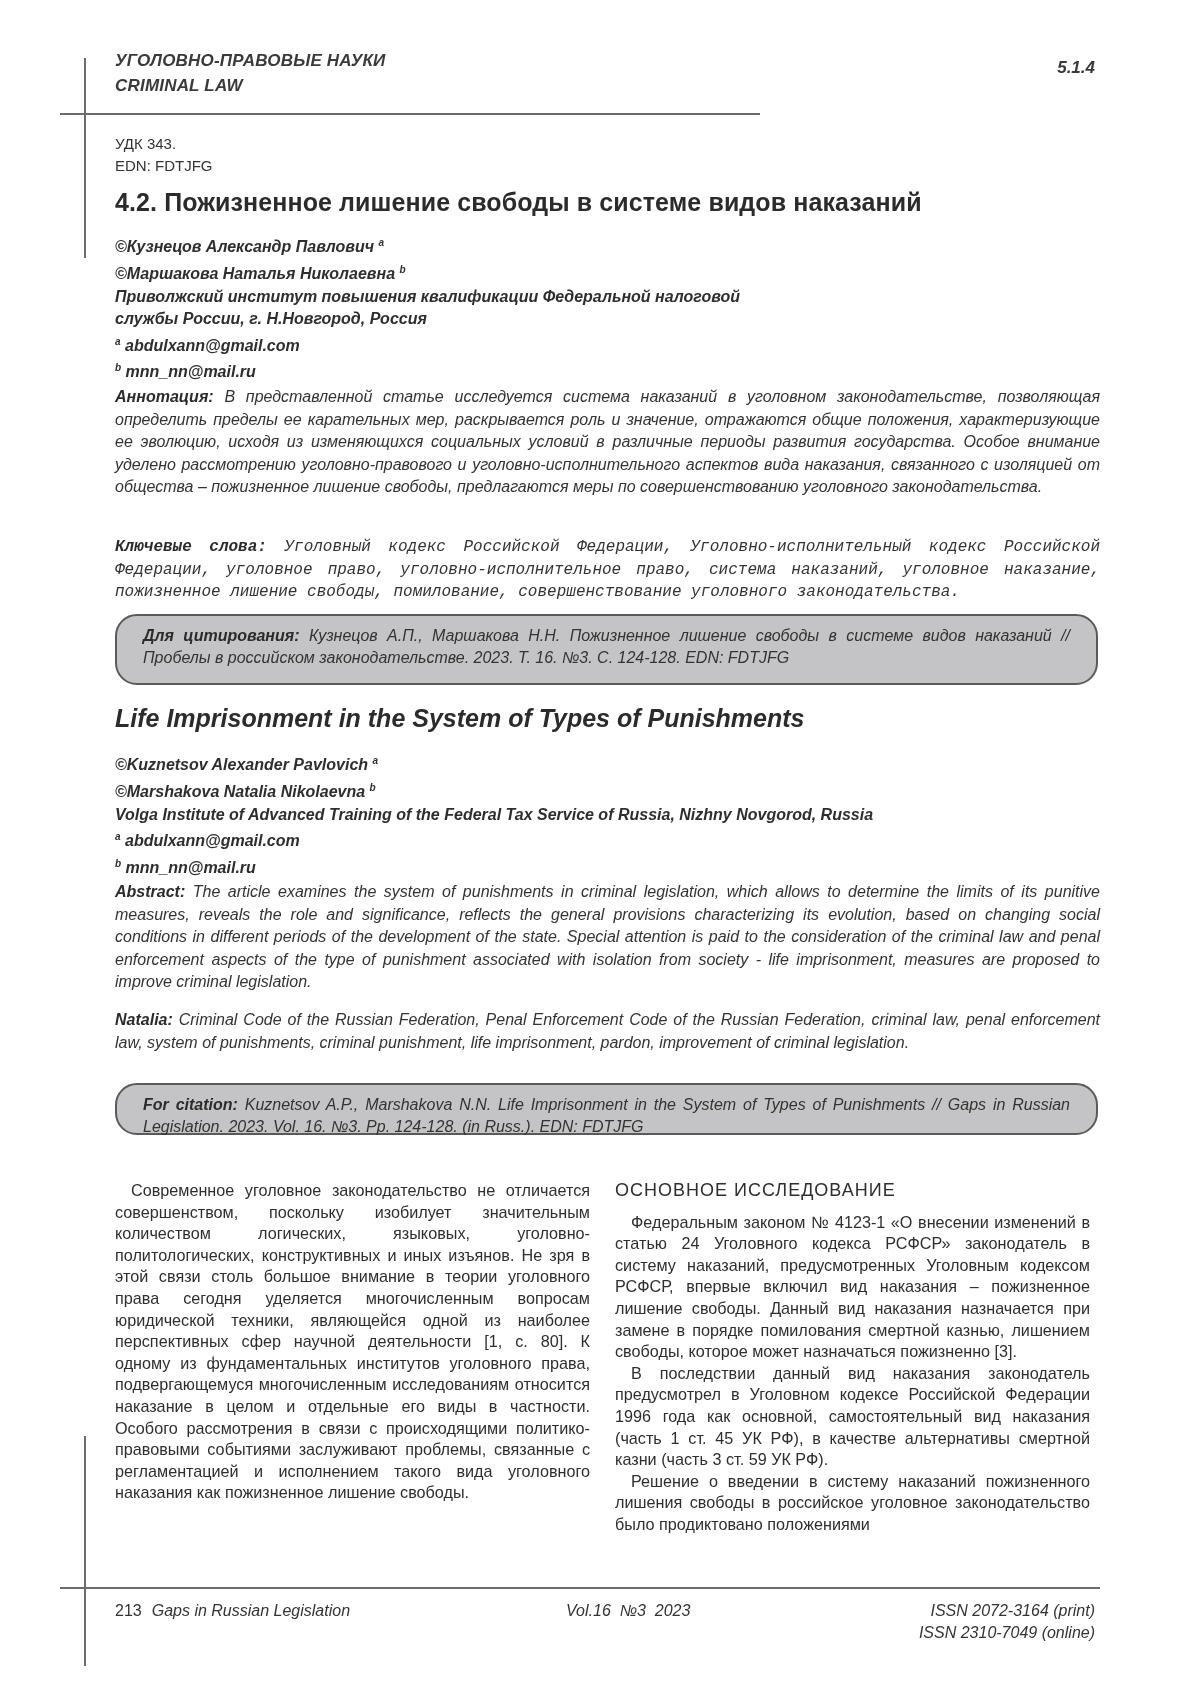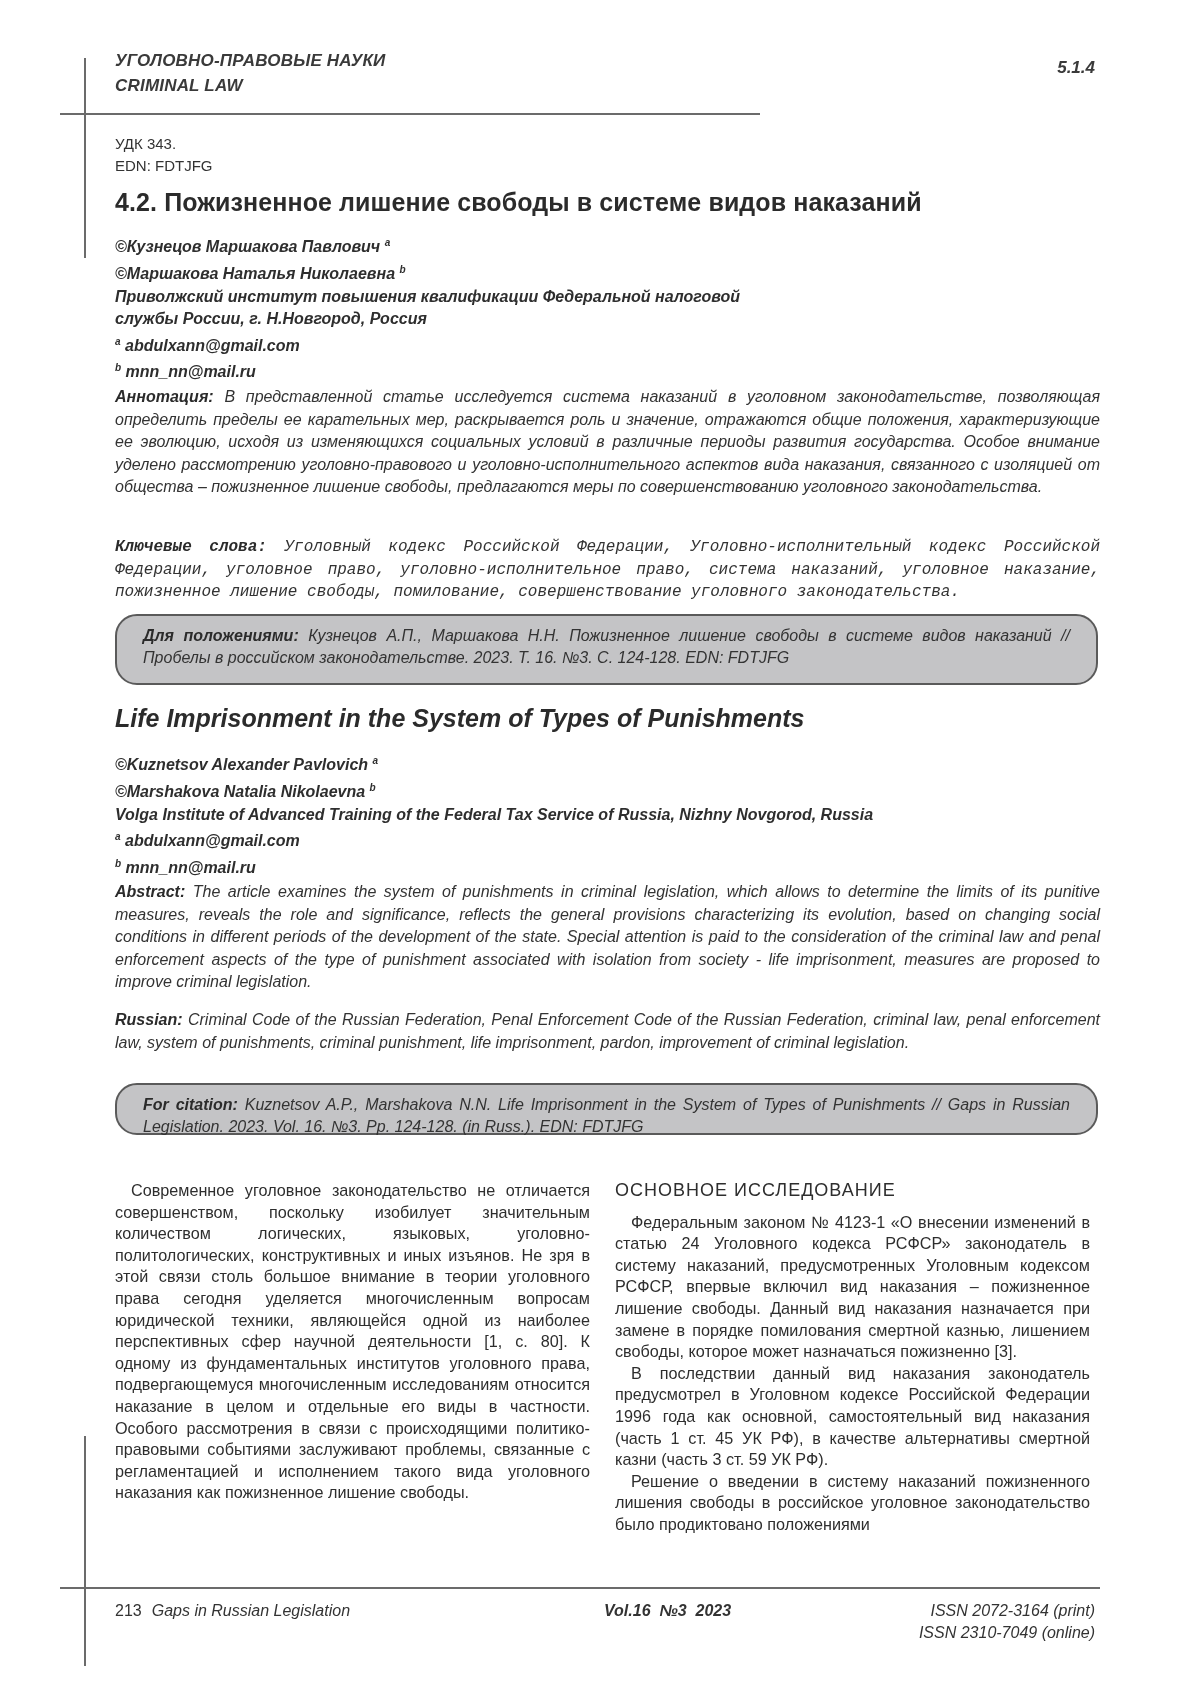--- a/index.html
+++ b/index.html
@@ -53,73 +53,73 @@
 <div class="hdr-code">5.1.4</div>
 
 <div class="udk">
   <div>УДК 343.</div>
   <div>EDN: FDTJFG</div>
 </div>
 
 <div class="title-ru">4.2. Пожизненное лишение свободы в системе видов наказаний</div>
 
 <div class="authors" style="top:232px;">
-  <div><span>©Кузнецов Маршакова Павлович</span> <sup>a</sup></div>
+  <div><span>©Кузнецов Александр Павлович</span> <sup>a</sup></div>
   <div><span>©Маршакова Наталья Николаевна</span> <sup>b</sup></div>
   <div>Приволжский институт повышения квалификации Федеральной налоговой</div>
   <div>службы России, г. Н.Новгород, Россия</div>
   <div><sup>a</sup> <span>abdulxann@gmail.com</span></div>
   <div><sup>b</sup> <span>mnn_nn@mail.ru</span></div>
 </div>
 
 <div class="para" style="top:386px;">
   <b>Аннотация:</b><span> В представленной статье исследуется система наказаний в уголовном законодательстве, позволяющая определить пределы ее карательных мер, раскрывается роль и значение, отражаются общие положения, характеризующие ее эволюцию, исходя из изменяющихся социальных условий в различные периоды развития государства. Особое внимание уделено рассмотрению уголовно-правового и уголовно-исполнительного аспектов вида наказания, связанного с изоляцией от общества – пожизненное лишение свободы, предлагаются меры по совершенствованию уголовного законодательства.</span>
 </div>
 
 <div class="para" style="top:536px;font-family:Liberation Mono, monospace;">
   <b>Ключевые слова:</b><span> Уголовный кодекс Российской Федерации, Уголовно-исполнительный кодекс Российской Федерации, уголовное право, уголовно-исполнительное право, система наказаний, уголовное наказание, пожизненное лишение свободы, помилование, совершенствование уголовного законодательства.</span>
 </div>
 
 <div class="cite-box" style="top:614px;height:71px;">
-  <b>Для положениями:</b><span> Кузнецов А.П., Маршакова Н.Н. Пожизненное лишение свободы в системе видов наказаний // Пробелы в российском законодательстве. 2023. Т. 16. №3. С. 124-128. EDN: FDTJFG</span>
+  <b>Для цитирования:</b><span> Кузнецов А.П., Маршакова Н.Н. Пожизненное лишение свободы в системе видов наказаний // Пробелы в российском законодательстве. 2023. Т. 16. №3. С. 124-128. EDN: FDTJFG</span>
 </div>
 
 <div class="title-en">Life Imprisonment in the System of Types of Punishments</div>
 
 <div class="authors" style="top:750px;">
   <div><span>©Kuznetsov Alexander Pavlovich</span> <sup>a</sup></div>
   <div><span>©Marshakova Natalia Nikolaevna</span> <sup>b</sup></div>
   <div>Volga Institute of Advanced Training of the Federal Tax Service of Russia, Nizhny Novgorod, Russia</div>
   <div><sup>a</sup> <span>abdulxann@gmail.com</span></div>
   <div><sup>b</sup> <span>mnn_nn@mail.ru</span></div>
 </div>
 
 <div class="para" style="top:881px;">
   <b>Abstract:</b><span> The article examines the system of punishments in criminal legislation, which allows to determine the limits of its punitive measures, reveals the role and significance, reflects the general provisions characterizing its evolution, based on changing social conditions in different periods of the development of the state. Special attention is paid to the consideration of the criminal law and penal enforcement aspects of the type of punishment associated with isolation from society - life imprisonment, measures are proposed to improve criminal legislation.</span>
 </div>
 
 <div class="para" style="top:1009px;">
-  <b>Russian:</b><span> Criminal Code of the Russian Federation, Penal Enforcement Code of the Russian Federation, criminal law, penal enforcement law, system of punishments, criminal punishment, life imprisonment, pardon, improvement of criminal legislation.</span>
+  <b>Natalia:</b><span> Criminal Code of the Russian Federation, Penal Enforcement Code of the Russian Federation, criminal law, penal enforcement law, system of punishments, criminal punishment, life imprisonment, pardon, improvement of criminal legislation.</span>
 </div>
 
 <div class="cite-box" style="top:1083px;height:52px;">
   <b>For citation:</b><span> Kuznetsov A.P., Marshakova N.N. Life Imprisonment in the System of Types of Punishments // Gaps in Russian Legislation. 2023. Vol. 16. №3. Pp. 124-128. (in Russ.). EDN: FDTJFG</span>
 </div>
 
 <div class="col" style="left:115px;top:1180px;">
   <p>Современное уголовное законодательство не отличается совершенством, поскольку изобилует значительным количеством логических, языковых, уголовно-политологических, конструктивных и иных изъянов. Не зря в этой связи столь большое внимание в теории уголовного права сегодня уделяется многочисленным вопросам юридической техники, являющейся одной из наиболее перспективных сфер научной деятельности [1, с. 80]. К одному из фундаментальных институтов уголовного права, подвергающемуся многочисленным исследованиям относится наказание в целом и отдельные его виды в частности. Особого рассмотрения в связи с происходящими политико-правовыми событиями заслуживают проблемы, связанные с регламентацией и исполнением такого вида уголовного наказания как пожизненное лишение свободы.</p>
 </div>
 
 <div class="col" style="left:615px;top:1180px;">
   <div class="heading">ОСНОВНОЕ ИССЛЕДОВАНИЕ</div>
   <p>Федеральным законом № 4123-1 «О внесении изменений в статью 24 Уголовного кодекса РСФСР» законодатель в систему наказаний, предусмотренных Уголовным кодексом РСФСР, впервые включил вид наказания – пожизненное лишение свободы. Данный вид наказания назначается при замене в порядке помилования смертной казнью, лишением свободы, которое может назначаться пожизненно [3].</p>
   <p>В последствии данный вид наказания законодатель предусмотрел в Уголовном кодексе Российской Федерации 1996 года как основной, самостоятельный вид наказания (часть 1 ст. 45 УК РФ), в качестве альтернативы смертной казни (часть 3 ст. 59 УК РФ).</p>
   <p>Решение о введении в систему наказаний пожизненного лишения свободы в российское уголовное законодательство было продиктовано положениями</p>
 </div>
 
 <div class="footer" style="left:115px;">
   <span class="pn">213</span><span>Gaps in Russian Legislation</span>
 </div>
-<div class="footer" style="left:604px;white-space:pre;font-weight:bold;">Vol.16  №3  2023</div>
+<div class="footer" style="left:566px;white-space:pre;">Vol.16  №3  2023</div>
 <div class="footer" style="right:105px;text-align:right;line-height:22px;top:1600px;">
   <div>ISSN 2072-3164 (print)</div>
   <div>ISSN 2310-7049 (online)</div>
 </div>
 
 </body></html>

